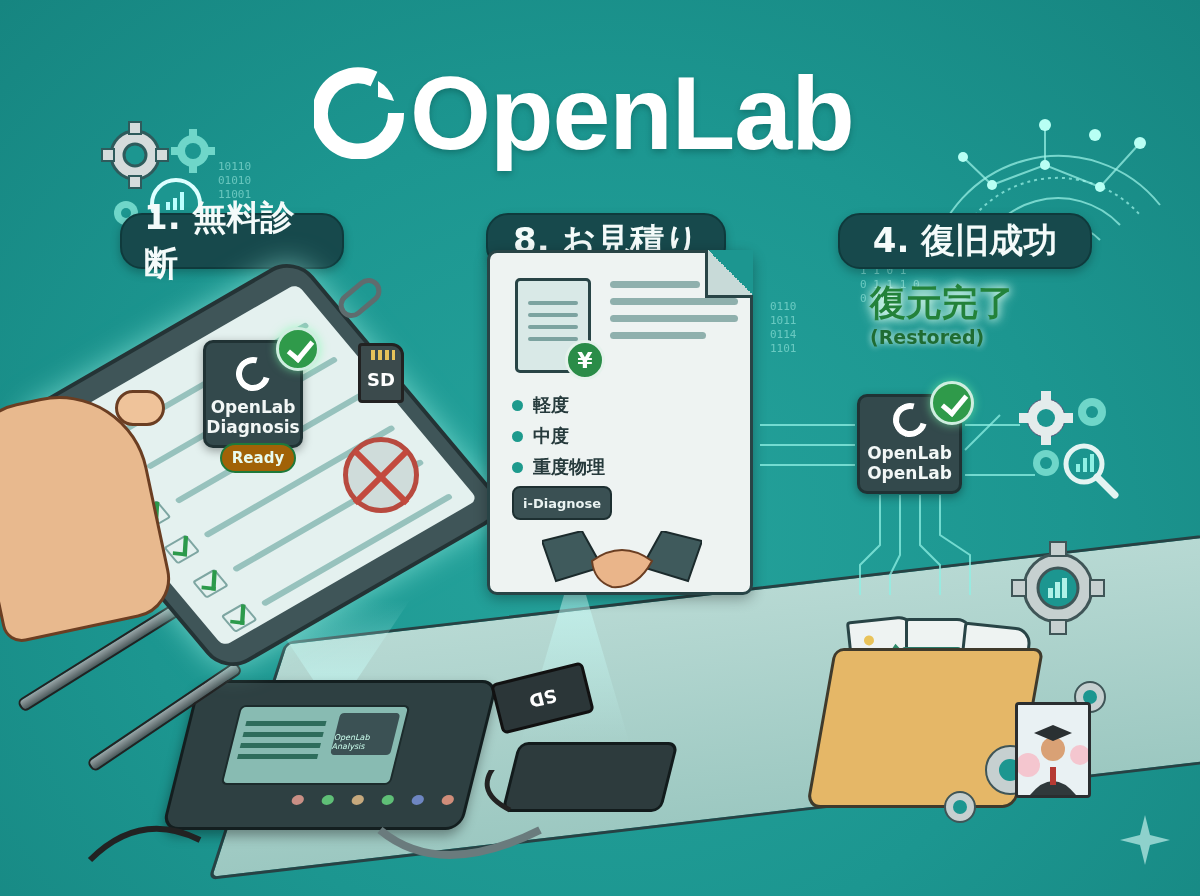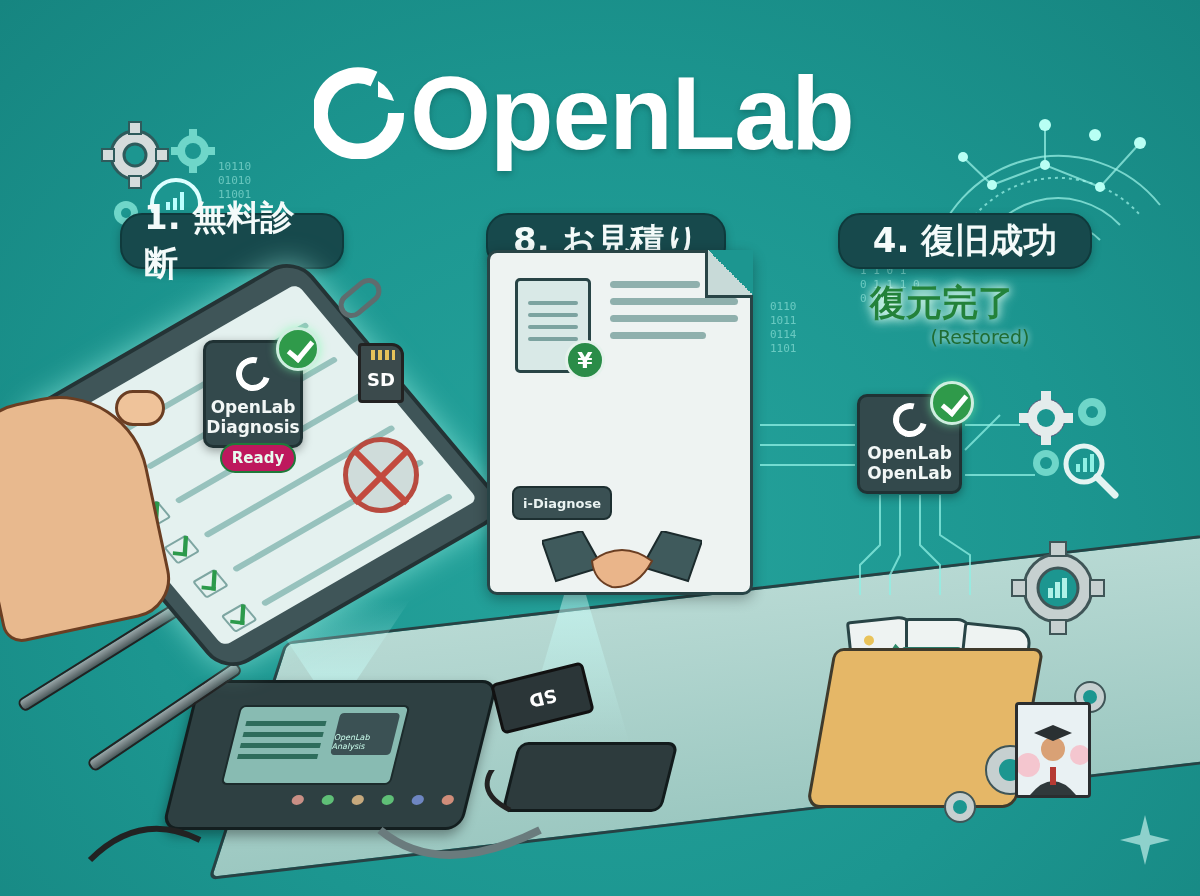--- a/index.html
+++ b/index.html
@@ -15,21 +15,21 @@
 .tablet-screen{position:absolute;left:18px;top:26px;right:18px;bottom:26px;background:#e4f1ef;border-radius:8px;padding:30px 18px}
 .check-row{display:flex;align-items:center;margin-bottom:22px}
 .cbox{width:26px;height:22px;border:2px solid #7ea6a2;border-radius:3px;position:relative;margin-right:14px}
 .cbox::after{content:"";position:absolute;left:6px;top:-6px;width:9px;height:18px;border-right:4px solid #2c9a4b;border-bottom:4px solid #2c9a4b;transform:rotate(40deg)}
 .line{height:6px;background:#97c2bd;border-radius:3px;flex:1}
 .card{position:absolute;background:#33494c;border:3px solid #203234;border-radius:10px;box-shadow:0 3px 10px rgba(0,0,0,.35);display:flex;flex-direction:column;align-items:center;justify-content:flex-end;padding-bottom:8px}
 .card-label{font-weight:700;color:#f2f7f6;font-size:17px;line-height:20px;text-align:center}
 .ring{width:34px;height:34px;border-radius:50%;border:6px solid #fff;border-right-color:transparent;transform:rotate(-30deg);margin-bottom:6px}
 .check-badge{position:absolute;width:44px;height:44px;border-radius:50%;background:#2f9a4a;border:3px solid #cfeee0;box-shadow:0 0 10px rgba(120,255,170,.6)}
 .check-badge::after{content:"";position:absolute;left:14px;top:6px;width:10px;height:20px;border-right:5px solid #fff;border-bottom:5px solid #fff;transform:rotate(40deg)}
-.ready{position:absolute;left:220px;top:443px;width:76px;height:30px;border-radius:15px;background:#be185d;color:#e8fbef;font-weight:700;font-size:15px;display:flex;align-items:center;justify-content:center;border:2px solid #1f7a3a}
+.ready{position:absolute;left:220px;top:443px;width:76px;height:30px;border-radius:15px;background:#a16207;color:#e8fbef;font-weight:700;font-size:15px;display:flex;align-items:center;justify-content:center;border:2px solid #1f7a3a}
 .sd{position:absolute;left:358px;top:343px;width:46px;height:60px;background:#3b4a4c;border:3px solid #222;border-radius:4px 12px 4px 4px;color:#fff;font-weight:700;font-size:18px;display:flex;align-items:flex-end;justify-content:center;padding-bottom:10px}
 .sd::before{content:"";position:absolute;top:4px;left:10px;right:6px;height:10px;background:repeating-linear-gradient(90deg,#e6c25a 0 4px,transparent 4px 7px)}
 .chip-x{position:absolute;left:343px;top:437px;width:76px;height:76px;border-radius:50%;border:5px solid #b84a3f;background:#cfdcda}
 .chip-x::before,.chip-x::after{content:"";position:absolute;left:-4px;top:32px;width:74px;height:6px;background:#c34a3e;transform:rotate(45deg)}
 .chip-x::after{transform:rotate(-45deg)}
 .chain{position:absolute;left:336px;top:285px;width:48px;height:26px;border:5px solid #5f6c6e;border-radius:14px;transform:rotate(-40deg)}
 .hand{position:absolute;left:-20px;top:395px;width:175px;height:235px;background:#e8b98e;border-radius:60px 90px 40px 20px;border:3px solid #6b3e22;transform:rotate(-12deg)}
 .thumb{position:absolute;left:115px;top:390px;width:50px;height:36px;background:#efc39a;border:3px solid #6b3e22;border-radius:20px}
 .tool{position:absolute;height:14px;background:linear-gradient(#9aa6a8,#4d5a5c);border:2px solid #222;border-radius:6px;transform-origin:left center}
 .doc{position:absolute;left:487px;top:250px;width:266px;height:345px;background:#eef3f2;border:3px solid #284446;border-radius:10px;box-shadow:0 4px 14px rgba(0,0,0,.3)}
@@ -42,21 +42,21 @@
 .bullets{position:absolute;left:22px;top:140px}
 .bullet{display:flex;align-items:center;font-weight:700;font-size:18px;color:#263a3c;margin-bottom:7px}
 .dot{width:11px;height:11px;border-radius:50%;background:#1d9a8d;margin-right:10px}
 .diag-btn{position:absolute;left:22px;top:233px;width:100px;height:34px;background:#3a5053;border:2px solid #1d2f31;border-radius:8px;color:#eaf3f2;font-size:13px;font-weight:700;display:flex;align-items:center;justify-content:center}
 .price-box{position:absolute;left:136px;top:103px;width:118px;height:170px;background:#1e4547;border:2px solid #0f2c2e;border-radius:10px;display:flex;flex-direction:column;align-items:center;justify-content:center}
 .price-main{color:#f2d96d;font-weight:700;font-size:34px;line-height:38px}
 .price-sub{color:#e9e6c6;font-size:12px;font-weight:700;margin:2px 0 10px}
 .price-reward{color:#e8dfa6;font-weight:700;font-size:19px}
 .handshake{position:absolute;left:52px;top:278px;width:160px;height:58px}
 .restored-main{position:absolute;left:870px;top:283px;width:220px;text-align:left;color:#23823a;font-weight:700;font-size:36px;text-shadow:0 0 8px #e9fff4,0 0 14px #c9fbe6;line-height:40px}
-.restored-sub{position:absolute;left:870px;top:326px;width:220px;text-align:center;color:#1f6c33;font-weight:400;font-size:19px;text-shadow:0 0 6px #e9fff4}
+.restored-sub{position:absolute;left:870px;top:326px;width:220px;text-align:left;color:#1f6c33;font-weight:700;font-size:19px;text-shadow:0 0 6px #e9fff4}
 .table{position:absolute;left:270px;top:580px;width:1000px;height:240px;background:linear-gradient(180deg,#b7d9d3,#9cc8c1);transform:skewX(-24deg) rotate(-7deg);border:3px solid #274244;border-radius:8px}
 .device{position:absolute;left:180px;top:680px;width:300px;height:150px;background:#2e4042;border:3px solid #131e1f;border-radius:16px;transform:skewX(-14deg);box-shadow:0 6px 12px rgba(0,0,0,.35)}
 .device-screen{position:absolute;left:45px;top:22px;width:170px;height:80px;background:#88bbb2;border:2px solid #1c2b2c;border-radius:6px}
 .reader{position:absolute;left:510px;top:742px;width:160px;height:70px;background:#2d3b3d;border:3px solid #121b1c;border-radius:10px;transform:skewX(-14deg)}
 .sd2{position:absolute;left:495px;top:672px;width:95px;height:52px;background:#2b3638;border:3px solid #111;border-radius:6px;transform:rotate(-14deg);color:#fff;font-weight:700;font-size:18px;display:flex;align-items:center;justify-content:center}
 .folder{position:absolute;left:820px;top:648px;width:210px;height:160px;background:#e5b767;border:3px solid #3f3a2c;border-radius:10px 10px 14px 14px;transform:skewX(-10deg)}
 .file{position:absolute;width:68px;height:82px;background:#eef3f2;border:3px solid #284446;border-radius:4px 16px 4px 4px}
 .tag{position:absolute;left:-6px;bottom:8px;height:26px;padding:0 6px;color:#fff;font-weight:700;font-size:18px;display:flex;align-items:center;border-radius:3px}
 .photo{position:absolute;left:1015px;top:702px;width:76px;height:96px;background:#dbe9ee;border:3px solid #2a2e30;border-radius:4px;overflow:hidden}
 .sparkle{position:absolute;left:1120px;top:815px;width:50px;height:50px;background:#8ed1cc;clip-path:polygon(50% 0,60% 40%,100% 50%,60% 60%,50% 100%,40% 60%,0 50%,40% 40%)}
@@ -236,20 +236,34 @@
       <div class="ml"></div>
       <div class="ml"></div>
     </div>
   <div class="yen">¥</div>
   <div class="doc-lines">
       <div style="width:70%"></div>
       <div></div>
       <div></div>
       <div style="width:75%"></div>
     </div>
+  <div class="bullets">
+    <div class="bullet">
+        <span class="dot"></span>
+        <span>軽度</span>
+      </div>
+    <div class="bullet">
+        <span class="dot"></span>
+        <span>中度</span>
+      </div>
+    <div class="bullet">
+        <span class="dot"></span>
+        <span>重度物理</span>
+      </div>
+  </div>
   <div class="diag-btn">i-Diagnose</div>
   <svg class="handshake" viewBox="0 0 160 58">
     <path d="M0 10 L40 0 L60 36 L14 50 Z" fill="#3f5a5c" stroke="#1b2a2c" stroke-width="2"></path>
     <path d="M160 10 L120 0 L100 36 L146 50 Z" fill="#3f5a5c" stroke="#1b2a2c" stroke-width="2"></path>
     <path d="M50 30 Q80 8 110 30 Q95 58 70 56 Q52 50 50 30 Z" fill="#eab58a" stroke="#6b3e22" stroke-width="2"></path>
   </svg>
 </div>
 
 <div class="restored-main">復元完了</div>
 <div class="restored-sub">(Restored)</div>

